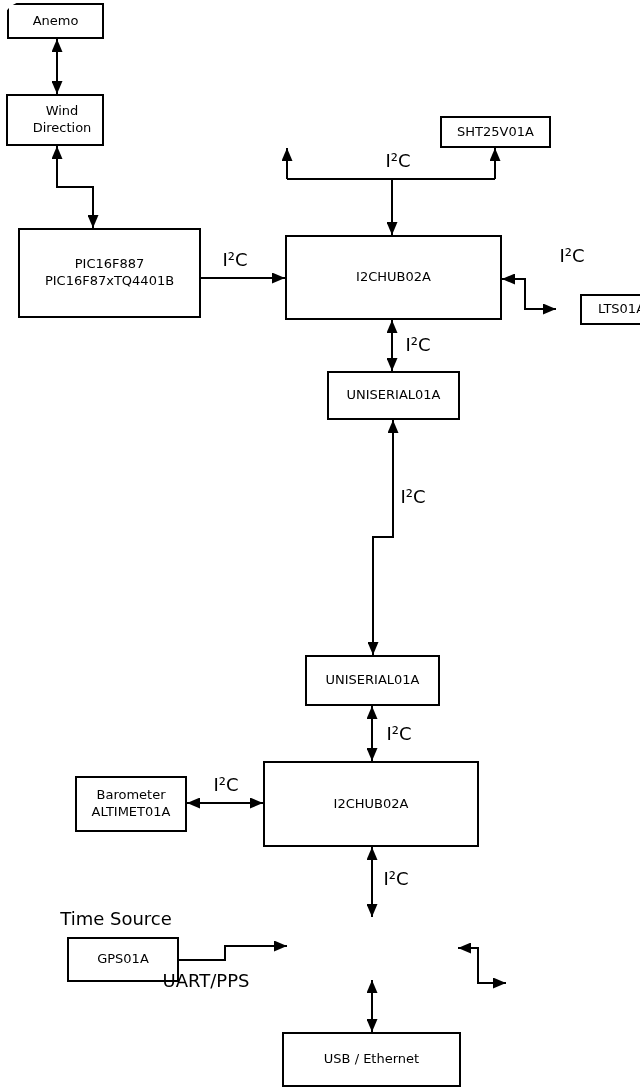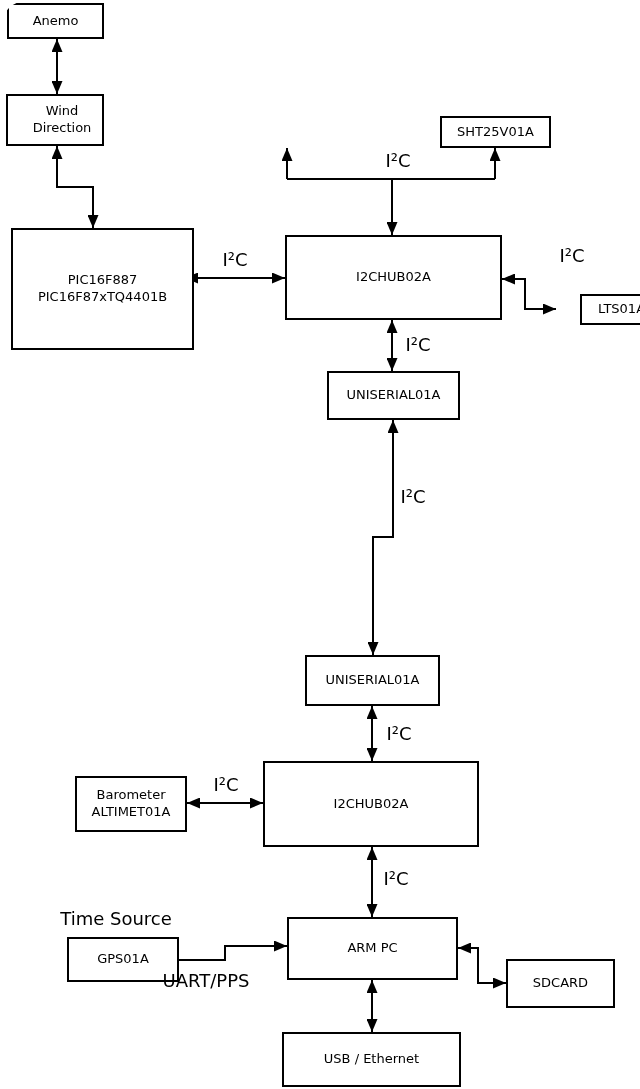--- a/index.html
+++ b/index.html
@@ -14,21 +14,21 @@
     display:flex;flex-direction:column;align-items:center;justify-content:center;
     font-size:13px;line-height:1.3;text-align:center;white-space:nowrap;
   }
   .elabel{
     position:absolute;transform:translate(-50%,-50%);
     font-size:18px;white-space:nowrap;background:transparent;
   }
   
   .n-anemo{left:7px;top:3px;width:97px;height:36px;}
   .n-wind{left:6px;top:94px;width:98px;height:52px;padding-left:14px;}
-  .n-pic{left:11px;top:228px;width:183px;height:122px;}
+  .n-pic{left:18px;top:228px;width:183px;height:90px;}
   .n-isl{left:234px;top:116px;width:109px;height:32px;}
   .n-sht{left:440px;top:116px;width:111px;height:32px;text-align:right;}
   .n-hub1{left:285px;top:235px;width:217px;height:85px;}
   .n-lts{left:580px;top:294px;width:83px;height:31px;}
   .n-uni1{left:327px;top:371px;width:133px;height:49px;}
   .n-uni2{left:305px;top:655px;width:135px;height:51px;}
   .n-hub2{left:263px;top:761px;width:216px;height:86px;}
   .n-baro{left:75px;top:776px;width:112px;height:56px;align-items:center;}
   .n-gps{left:67px;top:937px;width:112px;height:45px;}
   .n-arm{left:287px;top:917px;width:171px;height:63px;}
@@ -116,27 +116,21 @@
 
   <div class="node n-baro">
     <span>Barometer</span>
     <span>ALTIMET01A</span>
   </div>
 
   <div class="node n-gps">
     <span>GPS01A</span>
   </div>
 
-  <div class="node n-arm">
-    <span>ARM PC</span>
-  </div>
 
-  <div class="node n-sd">
-    <span>SDCARD</span>
-  </div>
 
   <div class="node n-usb">
     <span>USB / Ethernet</span>
   </div>
 
   <div class="elabel l-sensors">I²C</div>
   <div class="elabel l-pic-hub">I²C</div>
   <div class="elabel l-hub-lts">I²C</div>
   <div class="elabel l-hub-uni">I²C</div>
   <div class="elabel l-uni-uni">I²C</div>

